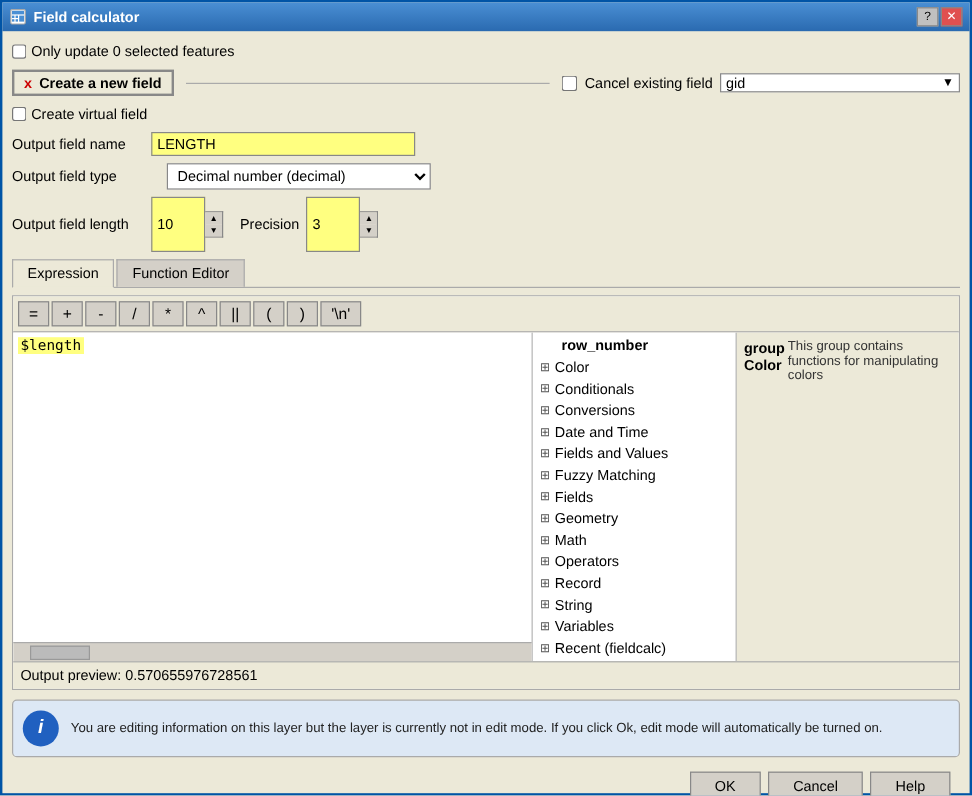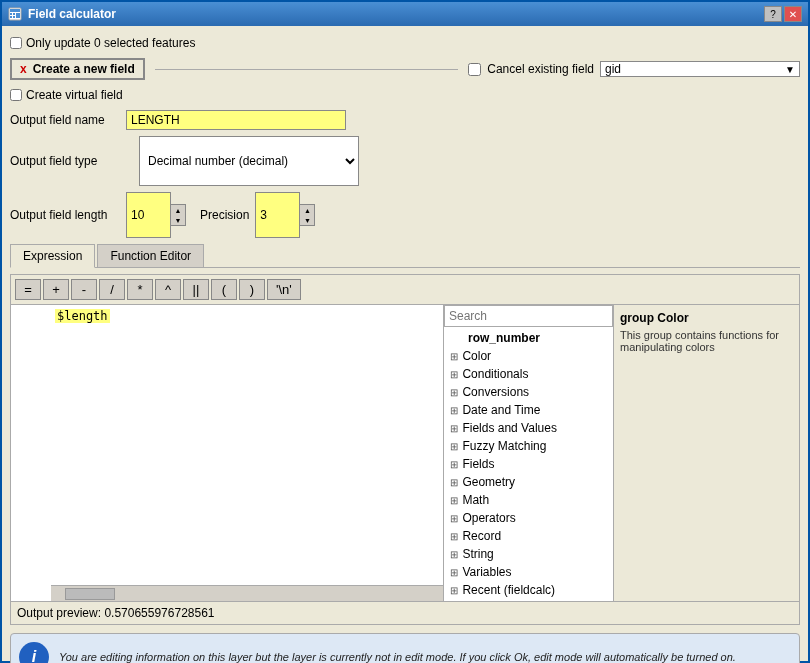--- a/index.html
+++ b/index.html
@@ -114,21 +114,21 @@
       background: #ffff80;
       border: 1px solid #888;
       padding: 2px 4px;
       font-size: 12px;
       width: 100%;
     }
 
     .field-select {
       background: white;
       border: 1px solid #888;
-      padding: 16px 4px;
+      padding: 2px 4px;
       font-size: 12px;
       width: 100%;
     }
 
     .length-precision-row {
       display: flex;
       align-items: center;
       gap: 6px;
     }
 
@@ -213,21 +213,20 @@
       font-size: 13px;
       min-width: 26px;
       text-align: center;
       font-family: Arial, sans-serif;
     }
 
     .three-panel {
       display: flex;
       flex: 1;
       overflow: hidden;
-      padding-left: 40px;
     }
 
     .expression-panel {
       flex: 1;
       border-right: 1px solid #aaa;
       display: flex;
       flex-direction: column;
       background: white;
     }
 
@@ -291,21 +290,21 @@
     .func-expand {
       font-size: 10px;
       color: #555;
     }
 
     .help-panel {
       width: 185px;
       background: #ece9d8;
       padding: 6px;
       display: flex;
-      flex-direction: column;
+      flex-direction: row;
     }
 
     .help-title {
       font-weight: bold;
       margin-bottom: 4px;
       font-size: 12px;
     }
 
     .help-text {
       font-size: 11px;
@@ -341,21 +340,20 @@
       color: white;
       font-size: 16px;
       font-style: italic;
       font-weight: bold;
       flex-shrink: 0;
     }
 
     .info-text {
       font-size: 11px;
       color: #222;
-      font-style: italic;
     }
 
     .bottom-buttons {
       display: flex;
       justify-content: flex-end;
       gap: 6px;
       padding: 6px 8px;
     }
 
     .bottom-btn {
@@ -499,21 +497,20 @@
         <div class="expression-panel">
           <div class="expression-area">
             <span class="expression-highlight">$length</span>
           </div>
           <div class="scroll-bar-h">
             <div style="width:50px; height:12px; background:#bbb; margin-left:14px; border:1px solid #999;"></div>
           </div>
         </div>
 
         <div class="functions-panel">
-          <input class="search-box" type="text" placeholder="Search" style="">
           <div class="func-list">
 
           <div class="func-item bold">
                 <span style="width: 14px;"></span>
                 <span>row_number</span>
               </div>
               <div class="func-item">
                 <span class="func-expand">⊞</span>
                 <span>Color</span>
               </div>

